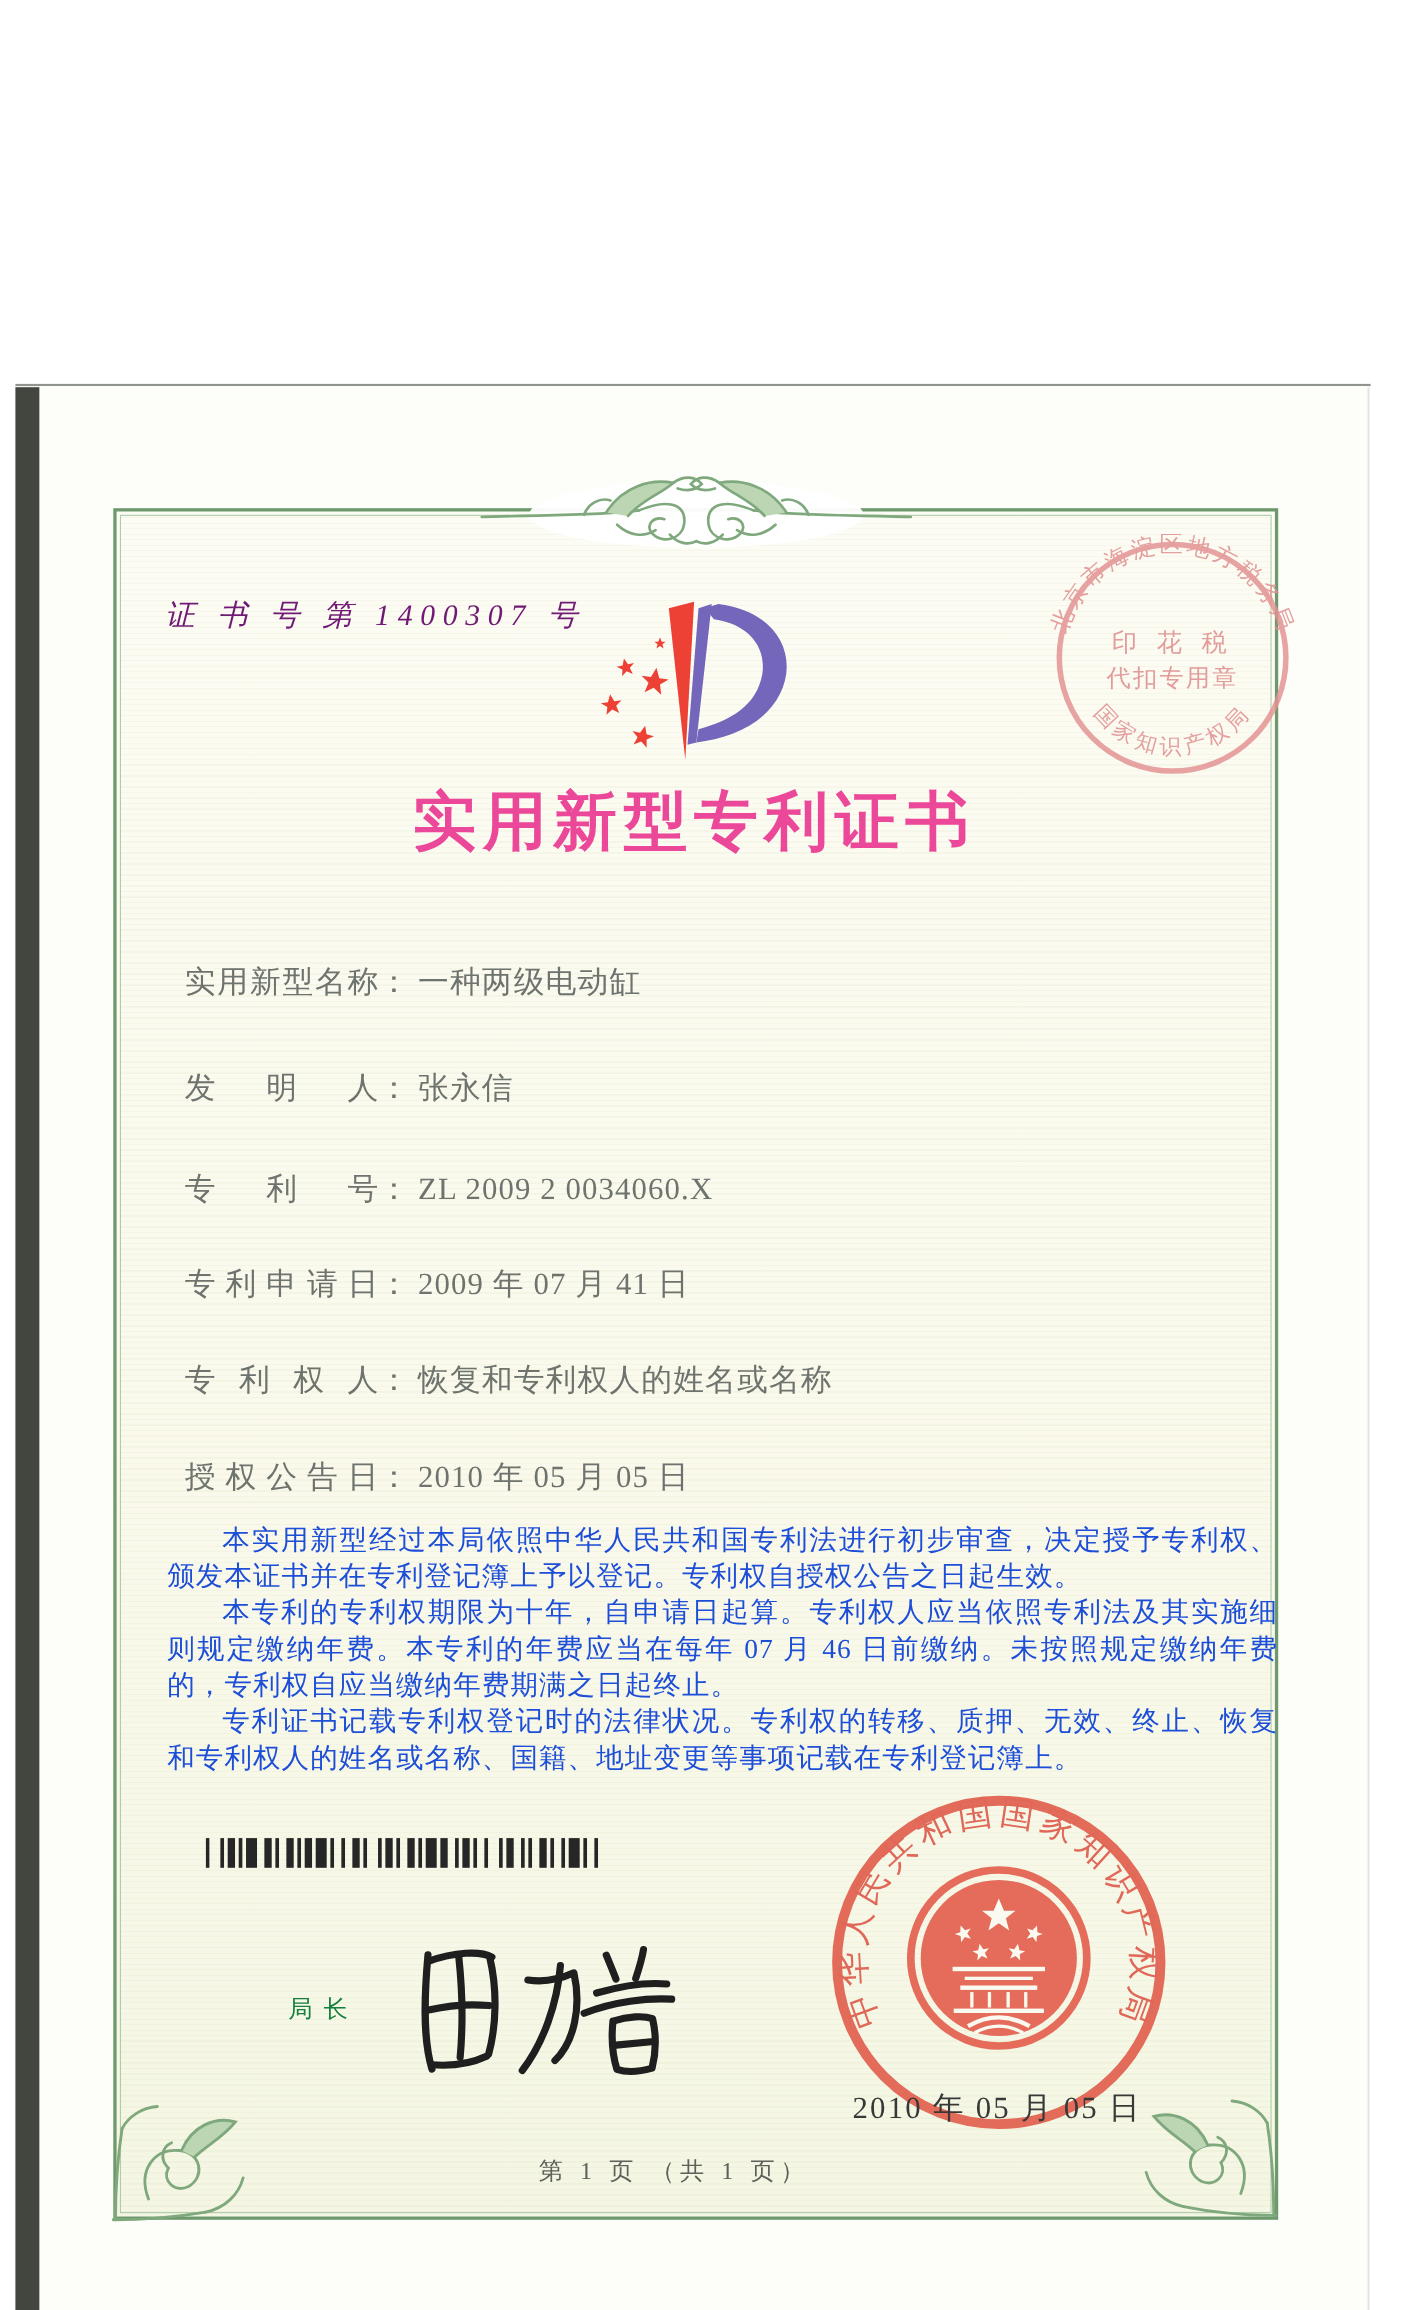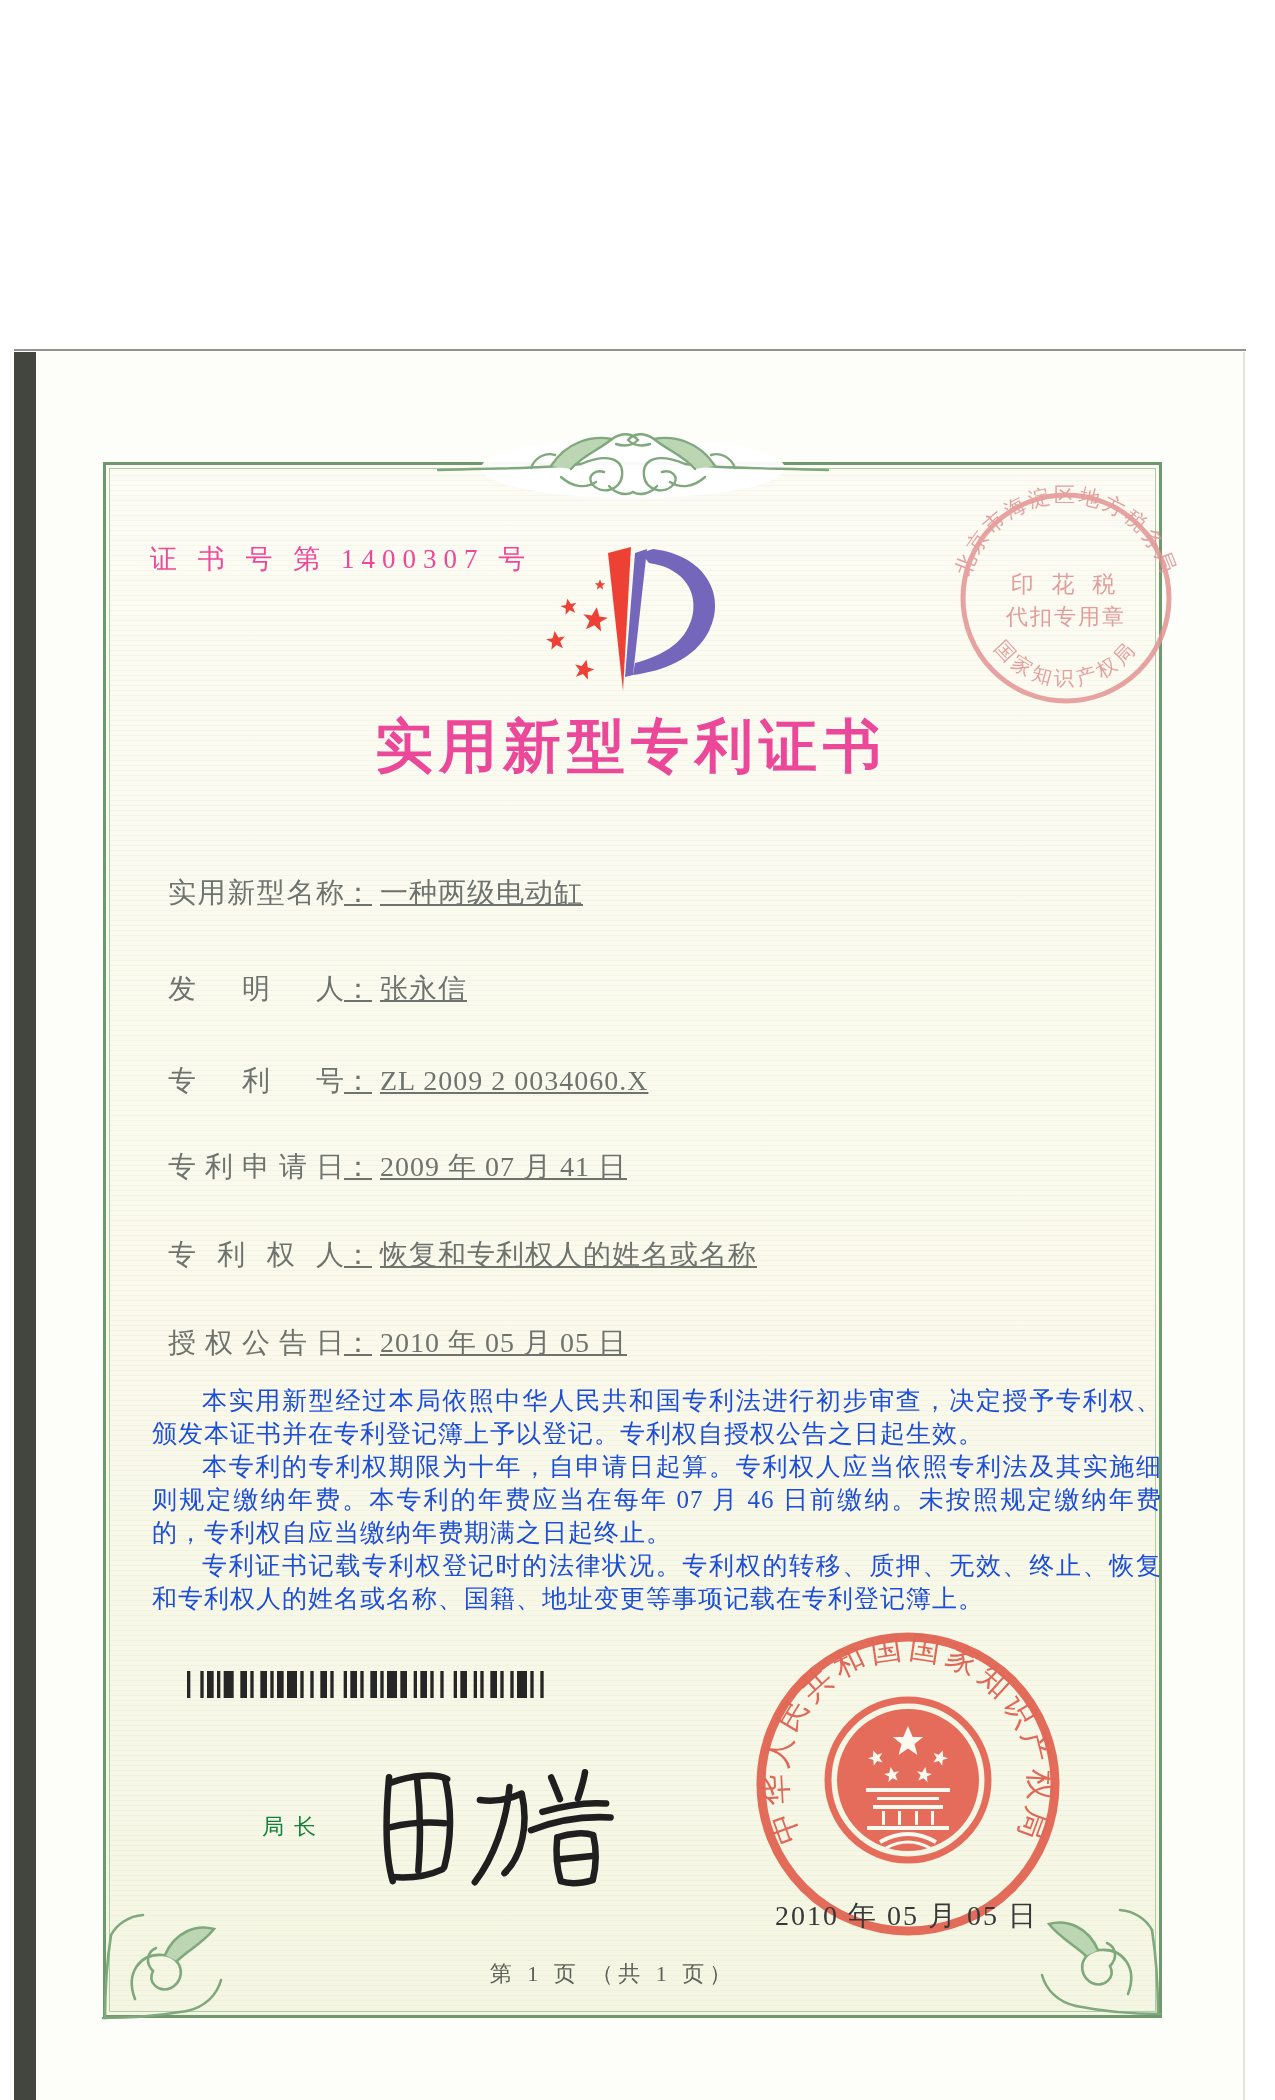--- a/index.html
+++ b/index.html
@@ -12,26 +12,26 @@
   .top-edge{left:14px;top:349px;width:1232px;height:2px;background:#90948e;}
   .right-edge{left:1243px;top:352px;width:2px;height:1748px;background:#e4e4dc;}
   .page-bg{left:36px;top:351px;width:1207px;height:1749px;background:#fdfdf9;}
 
   
   .frame{left:103px;top:462px;width:1053px;height:1550px;border:3px solid #6d996d;
          background:linear-gradient(180deg,#fcfcf4 0%,#faf9ec 55%,#f4f6e3 100%);}
   .frame-inner{position:absolute;left:3px;top:3px;right:3px;bottom:3px;border:1px solid #b0cbac;
          background:repeating-linear-gradient(0deg,rgba(190,200,150,0.10) 0 1px,transparent 1px 5px);}
 
-  .cert-no{left:150px;top:541px;font-size:27px;letter-spacing:7px;color:#ec4899;}
+  .cert-no{left:150px;top:541px;font-size:27px;letter-spacing:7px;color:#701a75;font-style:italic;}
 
   .title{left:103px;top:708px;width:1056px;text-align:center;font-size:58px;font-weight:bold;
          letter-spacing:6px;color:#ec4899;}
 
-  .field{left:168px;font-size:28px;color:#6e736e;white-space:nowrap;text-decoration:underline;}
+  .field{left:168px;font-size:28px;color:#6e736e;white-space:nowrap;}
   .field .lbl{display:inline-block;width:176px;text-align:justify;text-align-last:justify;}
   .field .colon{margin-right:8px;}
   .field .val{letter-spacing:1px;}
 
   .paras{left:152px;top:1384px;width:1010px;font-size:25px;line-height:33px;color:#1d4ed8;
          text-align:justify;letter-spacing:1px;}
   .paras p{margin:0;text-indent:2em;}
 
   .signer-label{left:262px;top:1812px;font-size:22px;letter-spacing:10px;color:#15803d;}
   .seal-date{left:775px;top:1897px;font-size:28px;letter-spacing:2px;color:#383838;z-index:6;}

